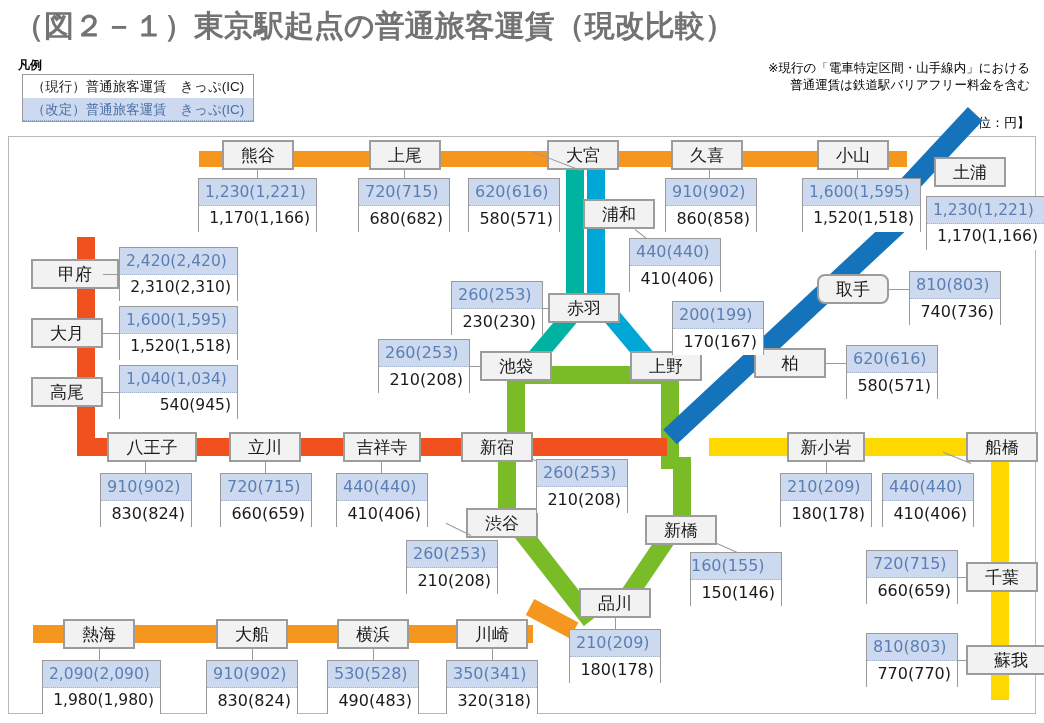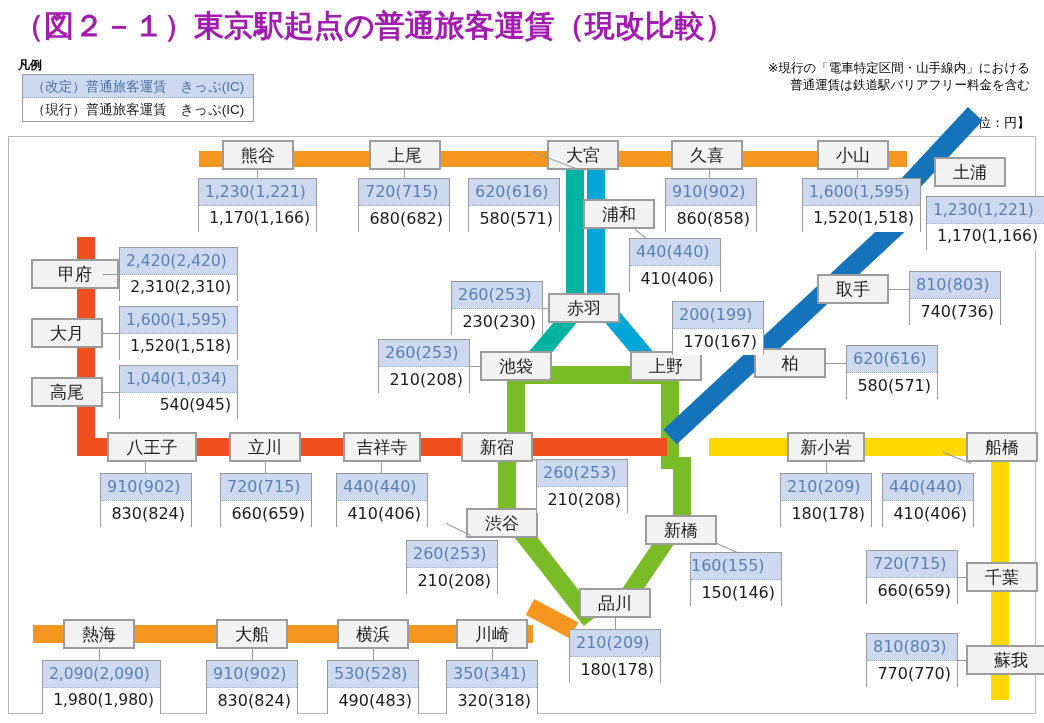--- a/index.html
+++ b/index.html
@@ -2,21 +2,21 @@
 <html><head>
 <meta charset="utf-8">
 <style>
   html,body{margin:0;padding:0;background:#fff;}
   body{font-family:"Liberation Sans","DejaVu Sans",sans-serif;}
   #page{position:relative;width:1044px;height:723px;background:#ffffff;overflow:hidden;}
 
   
   #title{
     position:absolute;left:14px;top:4px;width:1000px;height:44px;
-    font-size:30px;font-weight:bold;color:#a21caf;letter-spacing:0px;
+    font-size:30px;font-weight:bold;color:#737373;letter-spacing:0px;
     font-family:"DejaVu Sans","Liberation Sans",sans-serif;
     white-space:nowrap;line-height:44px;
   }
 
   
   #legend-title{position:absolute;left:18px;top:57px;font-size:12px;font-weight:bold;color:#000;}
   #legend-box{position:absolute;left:22px;top:74px;width:232px;height:48px;border:1px solid #9a9a9a;box-sizing:border-box;}
   #legend-box .lg-row{height:23px;line-height:23px;font-size:13.5px;text-align:center;box-sizing:border-box;white-space:nowrap;}
   #legend-box .lg-new{background:#ccd9ef;color:#4a6fa5;border-bottom:1px dotted #8fa4c4;}
   #legend-box .lg-old{background:#ffffff;color:#1a1a1a;}
@@ -69,22 +69,22 @@
 </style>
 </head>
 <body>
 
 <div id="page">
 
   <div id="title">（図２－１）東京駅起点の普通旅客運賃（現改比較）</div>
 
   <div id="legend-title">凡例</div>
   <div id="legend-box">
+    <div class="lg-row lg-old">（現行）普通旅客運賃　きっぷ(IC)</div>
     <div class="lg-row lg-new">（改定）普通旅客運賃　きっぷ(IC)</div>
-    <div class="lg-row lg-old">（現行）普通旅客運賃　きっぷ(IC)</div>
   </div>
 
   <div id="note">
     <div>※現行の「電車特定区間・山手線内」における</div>
     <div>普通運賃は鉄道駅バリアフリー料金を含む</div>
   </div>
   <div id="unit">【単位：円】</div>
 
   <div id="map">
 
@@ -141,21 +141,21 @@
     <div class="stn" style="left:925px;top:20px;width:72px;height:30px;">土浦</div>
 
     <div class="stn" style="left:22px;top:122px;width:88px;height:30px;">甲府</div>
     <div class="stn" style="left:22px;top:181px;width:72px;height:30px;">大月</div>
     <div class="stn" style="left:22px;top:240px;width:72px;height:30px;">高尾</div>
 
     <div class="stn" style="left:574px;top:62px;width:72px;height:30px;">浦和</div>
     <div class="stn" style="left:539px;top:156px;width:72px;height:30px;">赤羽</div>
     <div class="stn" style="left:471px;top:214px;width:72px;height:30px;">池袋</div>
     <div class="stn" style="left:621px;top:214px;width:72px;height:30px;">上野</div>
-    <div class="stn" style="left:808px;top:137px;width:72px;height:30px;">取手</div>
+    <div class="stn" style="left:808px;top:137px;width:72px;height:30px;border-radius:8px;">取手</div>
     <div class="stn" style="left:745px;top:211px;width:72px;height:30px;">柏</div>
 
     <div class="stn" style="left:98px;top:295px;width:90px;height:30px;text-align:right;">八王子</div>
     <div class="stn" style="left:220px;top:295px;width:72px;height:30px;">立川</div>
     <div class="stn" style="left:334px;top:295px;width:78px;height:30px;">吉祥寺</div>
     <div class="stn" style="left:452px;top:295px;width:72px;height:30px;">新宿</div>
 
 
     <div class="stn" style="left:778px;top:295px;width:78px;height:30px;">新小岩</div>
     <div class="stn" style="left:957px;top:295px;width:72px;height:30px;">船橋</div>

